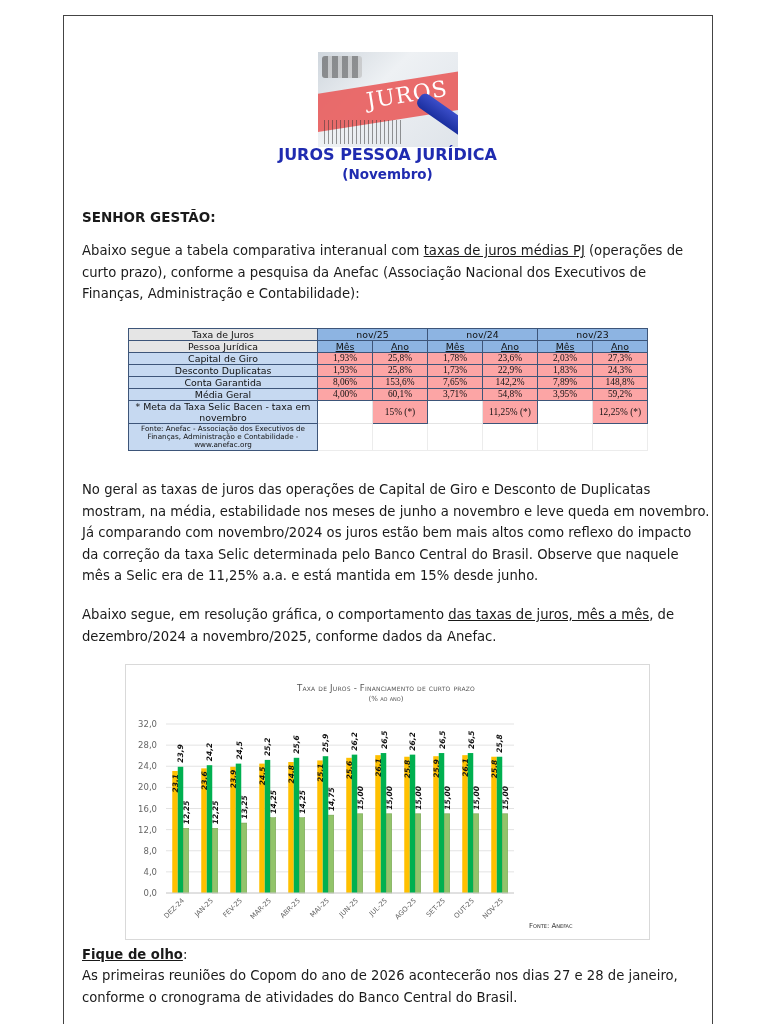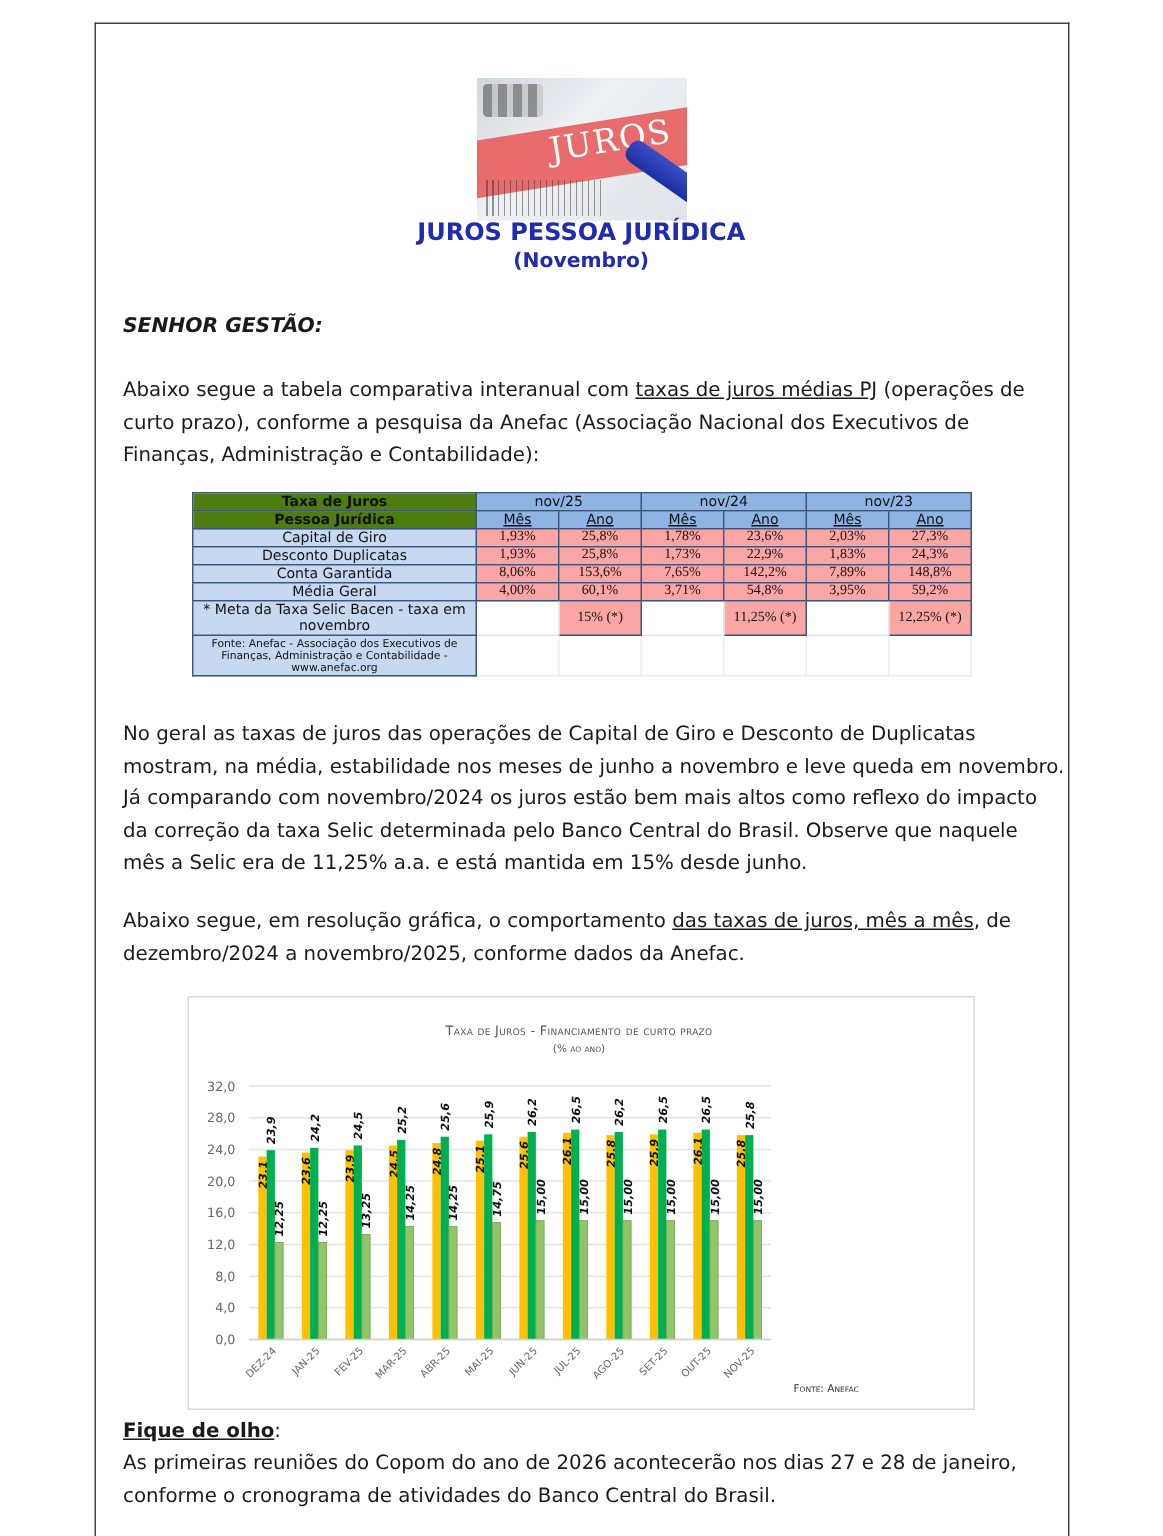--- a/index.html
+++ b/index.html
@@ -14,21 +14,21 @@
   .title { position: absolute; left: 0; width: 775px; text-align: center; color: #1f2bb0; font-weight: bold; }
   .title.main { top: 145px; font-size: 16px; }
   .title.sub { top: 166px; font-size: 13.5px; }
   .para { position: absolute; left: 82px; width: 628px; font-size: 13.2px; line-height: 21.5px; color: #1a1a1a; }
   .heading { font-weight: bold; font-size: 13.5px; }
   .u { text-decoration: underline; }
   
   .rates { position: absolute; left: 128px; top: 328px; border-collapse: collapse; font-size: 9.4px; font-family: "DejaVu Sans", sans-serif; }
   .rates td { border: 1px solid #3d5579; padding: 0 2px; height: 11px; line-height: 11px; text-align: center; color: #111; }
   .rates .lbl { width: 184px; background: #c6d9f1; }
-  .rates .hdr { background: #4d7c0f; font-weight: bold; }
+  .rates .hdr { background: #e5e5e5; font-weight: normal; }
   .rates .per { background: #8db4e2; }
   .rates .sub { background: #8db4e2; text-decoration: underline; }
   .rates .val { background: #fca5a5; width: 50px; font-family: Liberation Serif, serif; }
   .rates .blank { background: #fff; border: 1px solid #e4e4e4; }
   .rates .tall { height: 22px; line-height: 11px; text-align: center; }
   .rates .src { font-size: 7.2px; line-height: 8.2px; height: 26px; background: #c6d9f1; }
   .rates .srcblank { background: #fff; border: 1px solid #ececec; }
   
   .chart-box { position: absolute; left: 125px; top: 664px; width: 523px; height: 274px; border: 1px solid #d9d9d9; background: #fff; }
   .chart-title { position: absolute; left: 0; top: 18px; width: 520px; text-align: center; font-size: 8.6px; color: #555; font-variant: small-caps; letter-spacing: .2px; }
@@ -48,23 +48,23 @@
   <div class="keys"></div>
   <div class="band"></div>
   <div class="word">JUROS</div>
   <div class="pen"></div>
   <div class="graph"></div>
 </div>
 
 <div class="title main">JUROS PESSOA JURÍDICA</div>
 <div class="title sub">(Novembro)</div>
 
-<div class="para heading" style="top:207px;font-style:italic;">SENHOR GESTÃO:</div>
-
-<div class="para" style="top:250px;"><span>Abaixo segue a  tabela comparativa interanual com </span><span class="u">taxas de juros médias PJ</span><span> (operações de curto prazo), conforme a pesquisa da Anefac (Associação Nacional dos Executivos de Finanças, Administração e Contabilidade):</span></div>
+<div class="para heading" style="top:207px;">SENHOR GESTÃO:</div>
+
+<div class="para" style="top:240px;"><span>Abaixo segue a  tabela comparativa interanual com </span><span class="u">taxas de juros médias PJ</span><span> (operações de curto prazo), conforme a pesquisa da Anefac (Associação Nacional dos Executivos de Finanças, Administração e Contabilidade):</span></div>
 
 <table class="rates">
   <tbody>
       <tr>
     <td class="lbl hdr">Taxa de Juros</td>
     <td class="per" colspan="2">nov/25</td>
     <td class="per" colspan="2">nov/24</td>
     <td class="per" colspan="2">nov/23</td>
   </tr>
   <tr>

